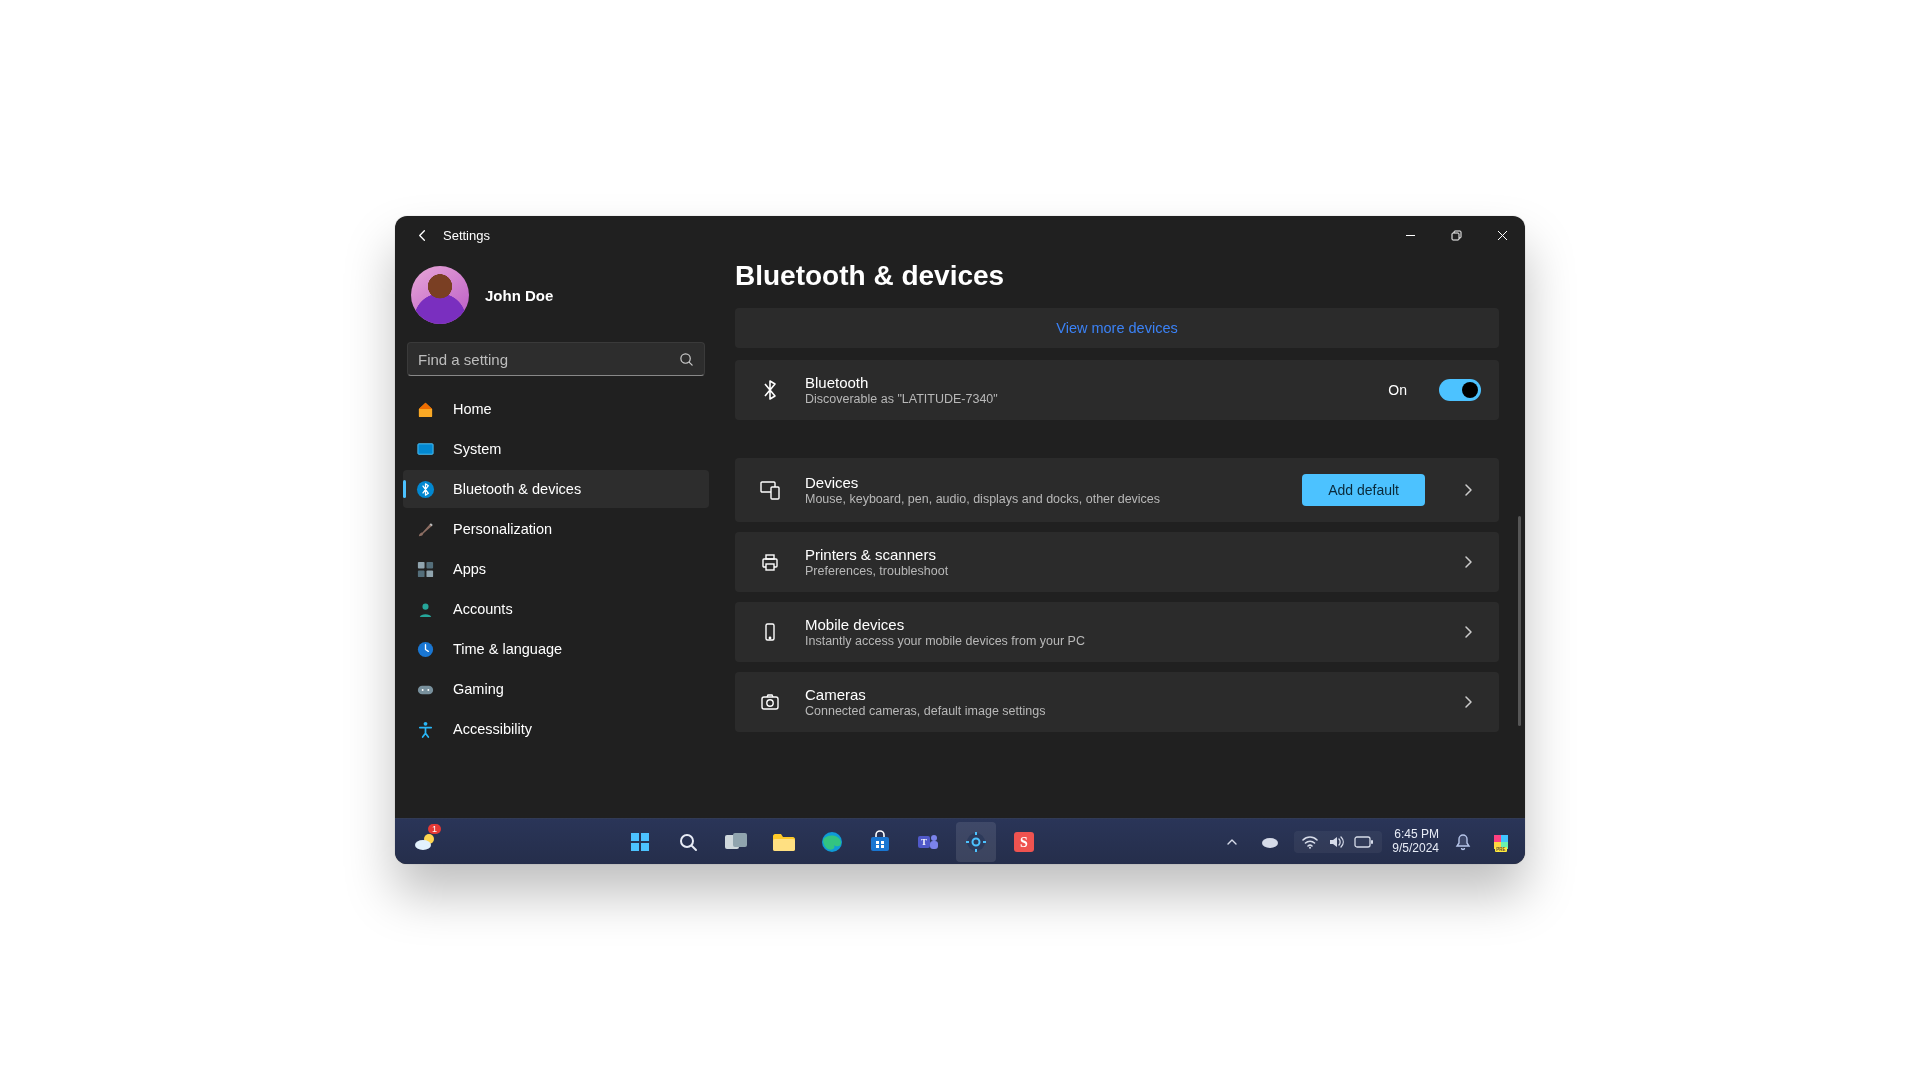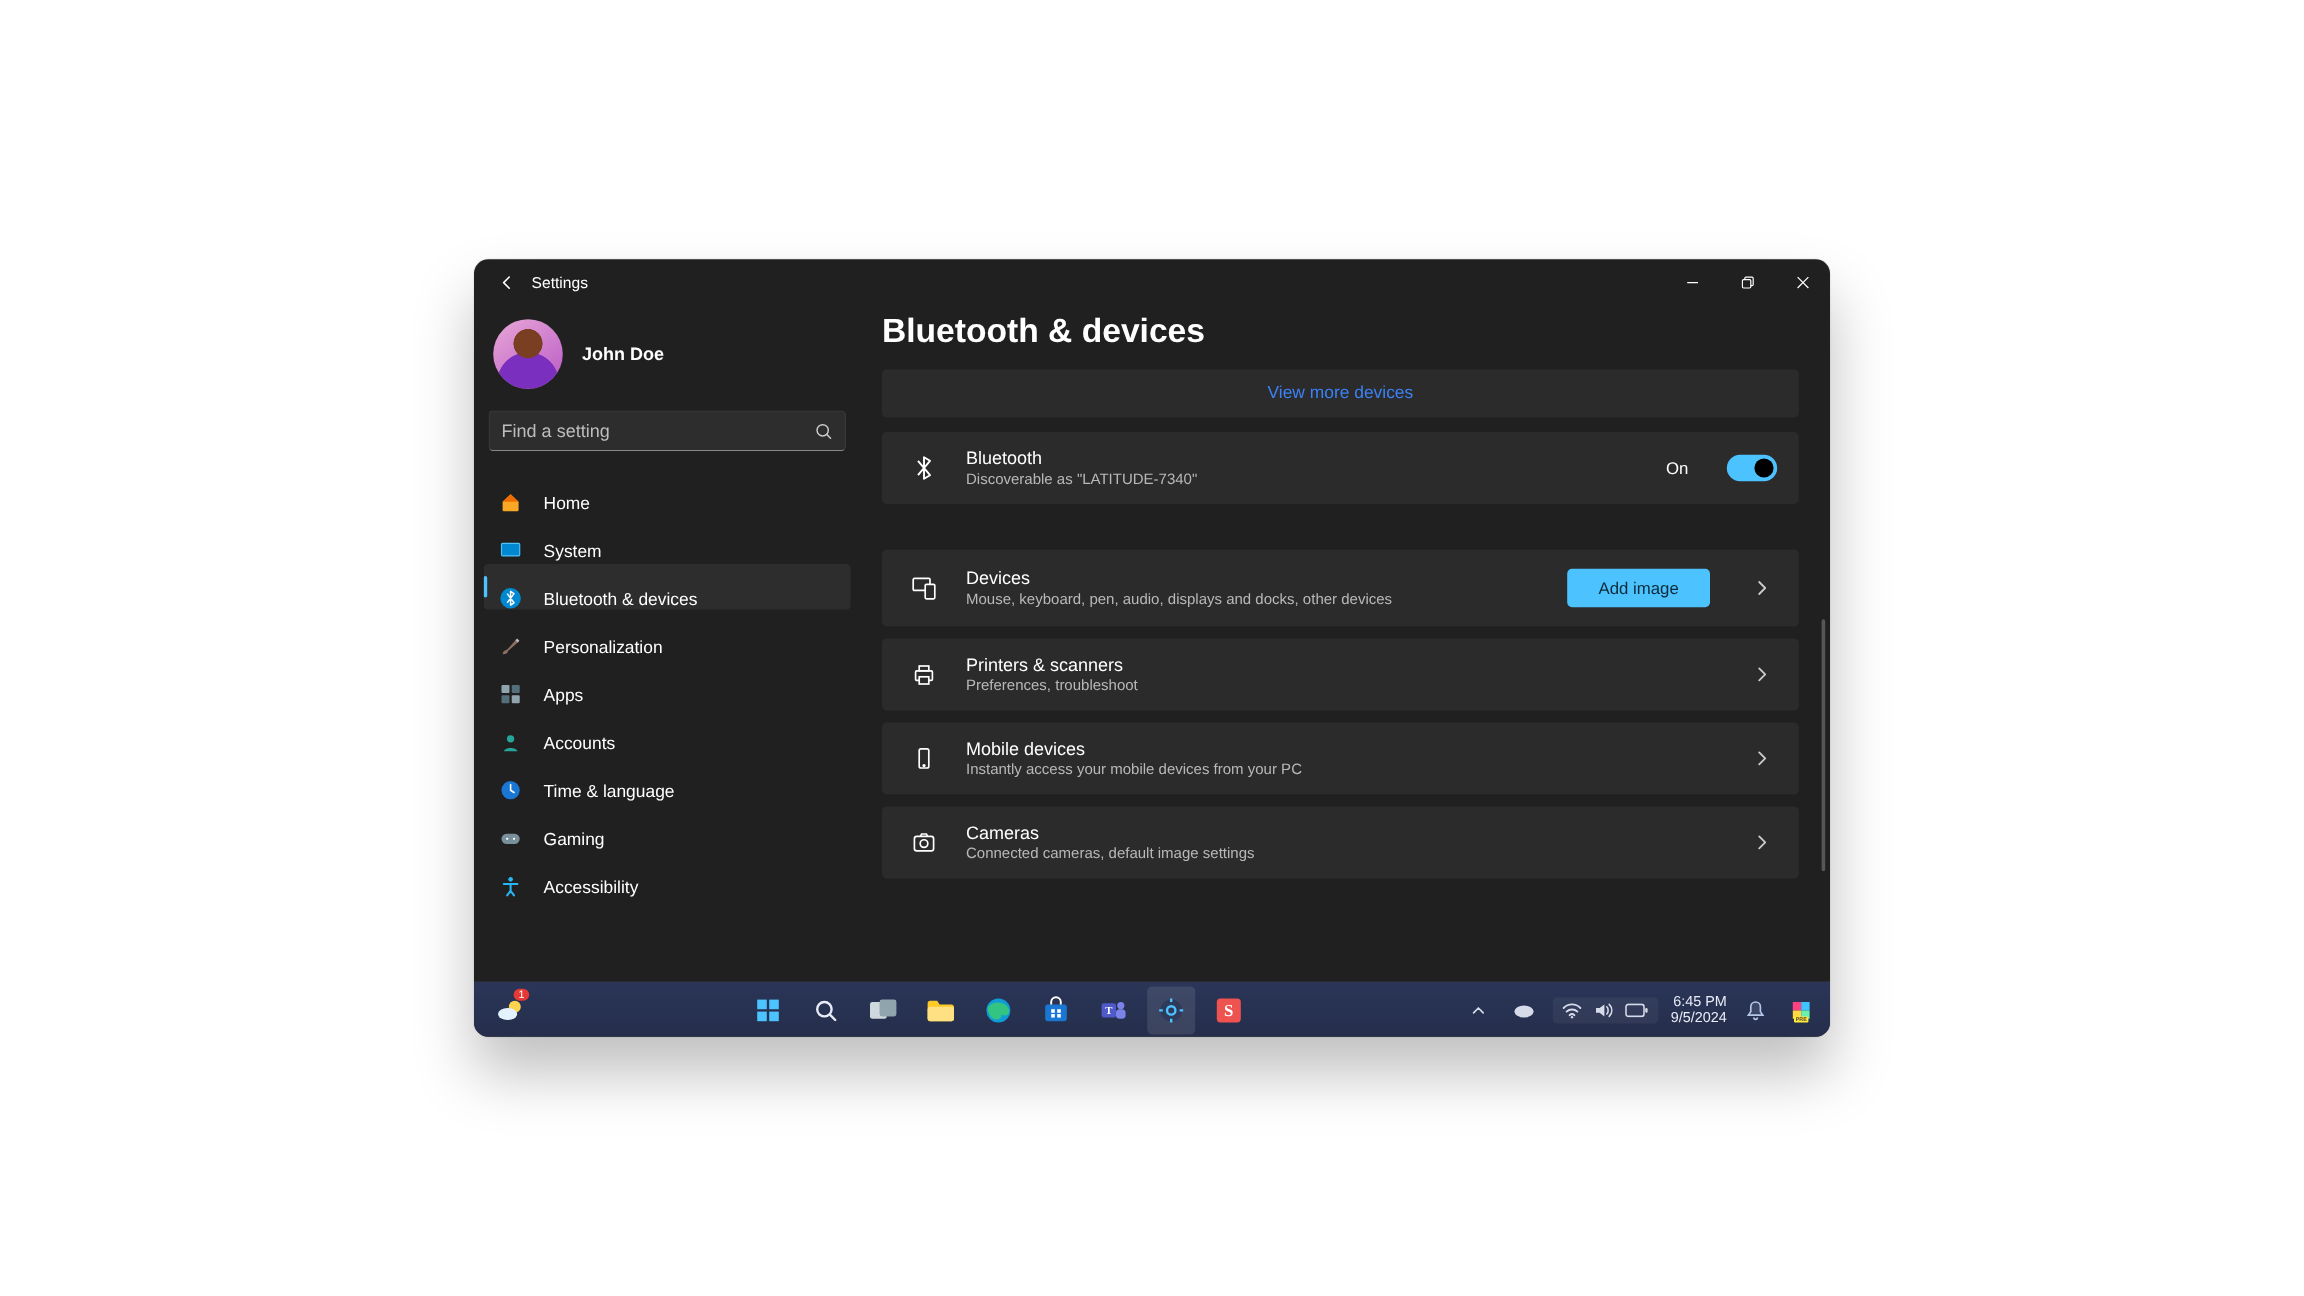--- a/index.html
+++ b/index.html
@@ -71,21 +71,21 @@
   }
   .search-box input {
     flex:1; background:transparent; border:none; outline:none;
     color:#ccc; font-size:15px;
     font-family:inherit;
   }
   .search-box input::placeholder{color:#bdbdbd;}
   .nav { display:flex; flex-direction:column; gap:2px; overflow:hidden; }
   .nav-item {
     height:38px; border-radius:4px;
-    display:flex; align-items:flex-end;
+    display:flex; align-items:center;
     padding-left:12px; gap:18px;
     font-size:14.5px; cursor:pointer;
     position:relative;
   }
   .nav-item.active { background:#2d2d2d; }
   .nav-item.active::before {
     content:""; position:absolute; left:0; top:10px; bottom:10px;
     width:3px; background:#4cc2ff; border-radius:2px;
   }
   .nav-icon { width:20px; height:20px; display:flex; align-items:center; justify-content:center; }
@@ -333,21 +333,21 @@
           <svg width="22" height="22" viewBox="0 0 22 22" fill="none" stroke="#fff" stroke-width="1.4">
               <rect x="2" y="3" width="14" height="10" rx="1"></rect>
               <rect x="12" y="8" width="8" height="12" rx="1" fill="#2b2b2b"></rect>
             </svg>
         </div>
         <div class="row-text">
           <div class="row-title">Devices</div>
           <div class="row-sub">Mouse, keyboard, pen, audio, displays and docks, other devices</div>
         </div>
         <div class="primary-btn">
-          <span>Add image</span>
+          <span>Add default</span>
         </div>
         <div class="chev">
           <svg width="10" height="14" viewBox="0 0 10 14" fill="none">
               <path d="m3 2 5 5-5 5" stroke="#ccc" stroke-width="1.5" stroke-linecap="round" stroke-linejoin="round"></path>
             </svg>
         </div>
       </div>
 
       <div class="row">
         <div class="row-icon">

